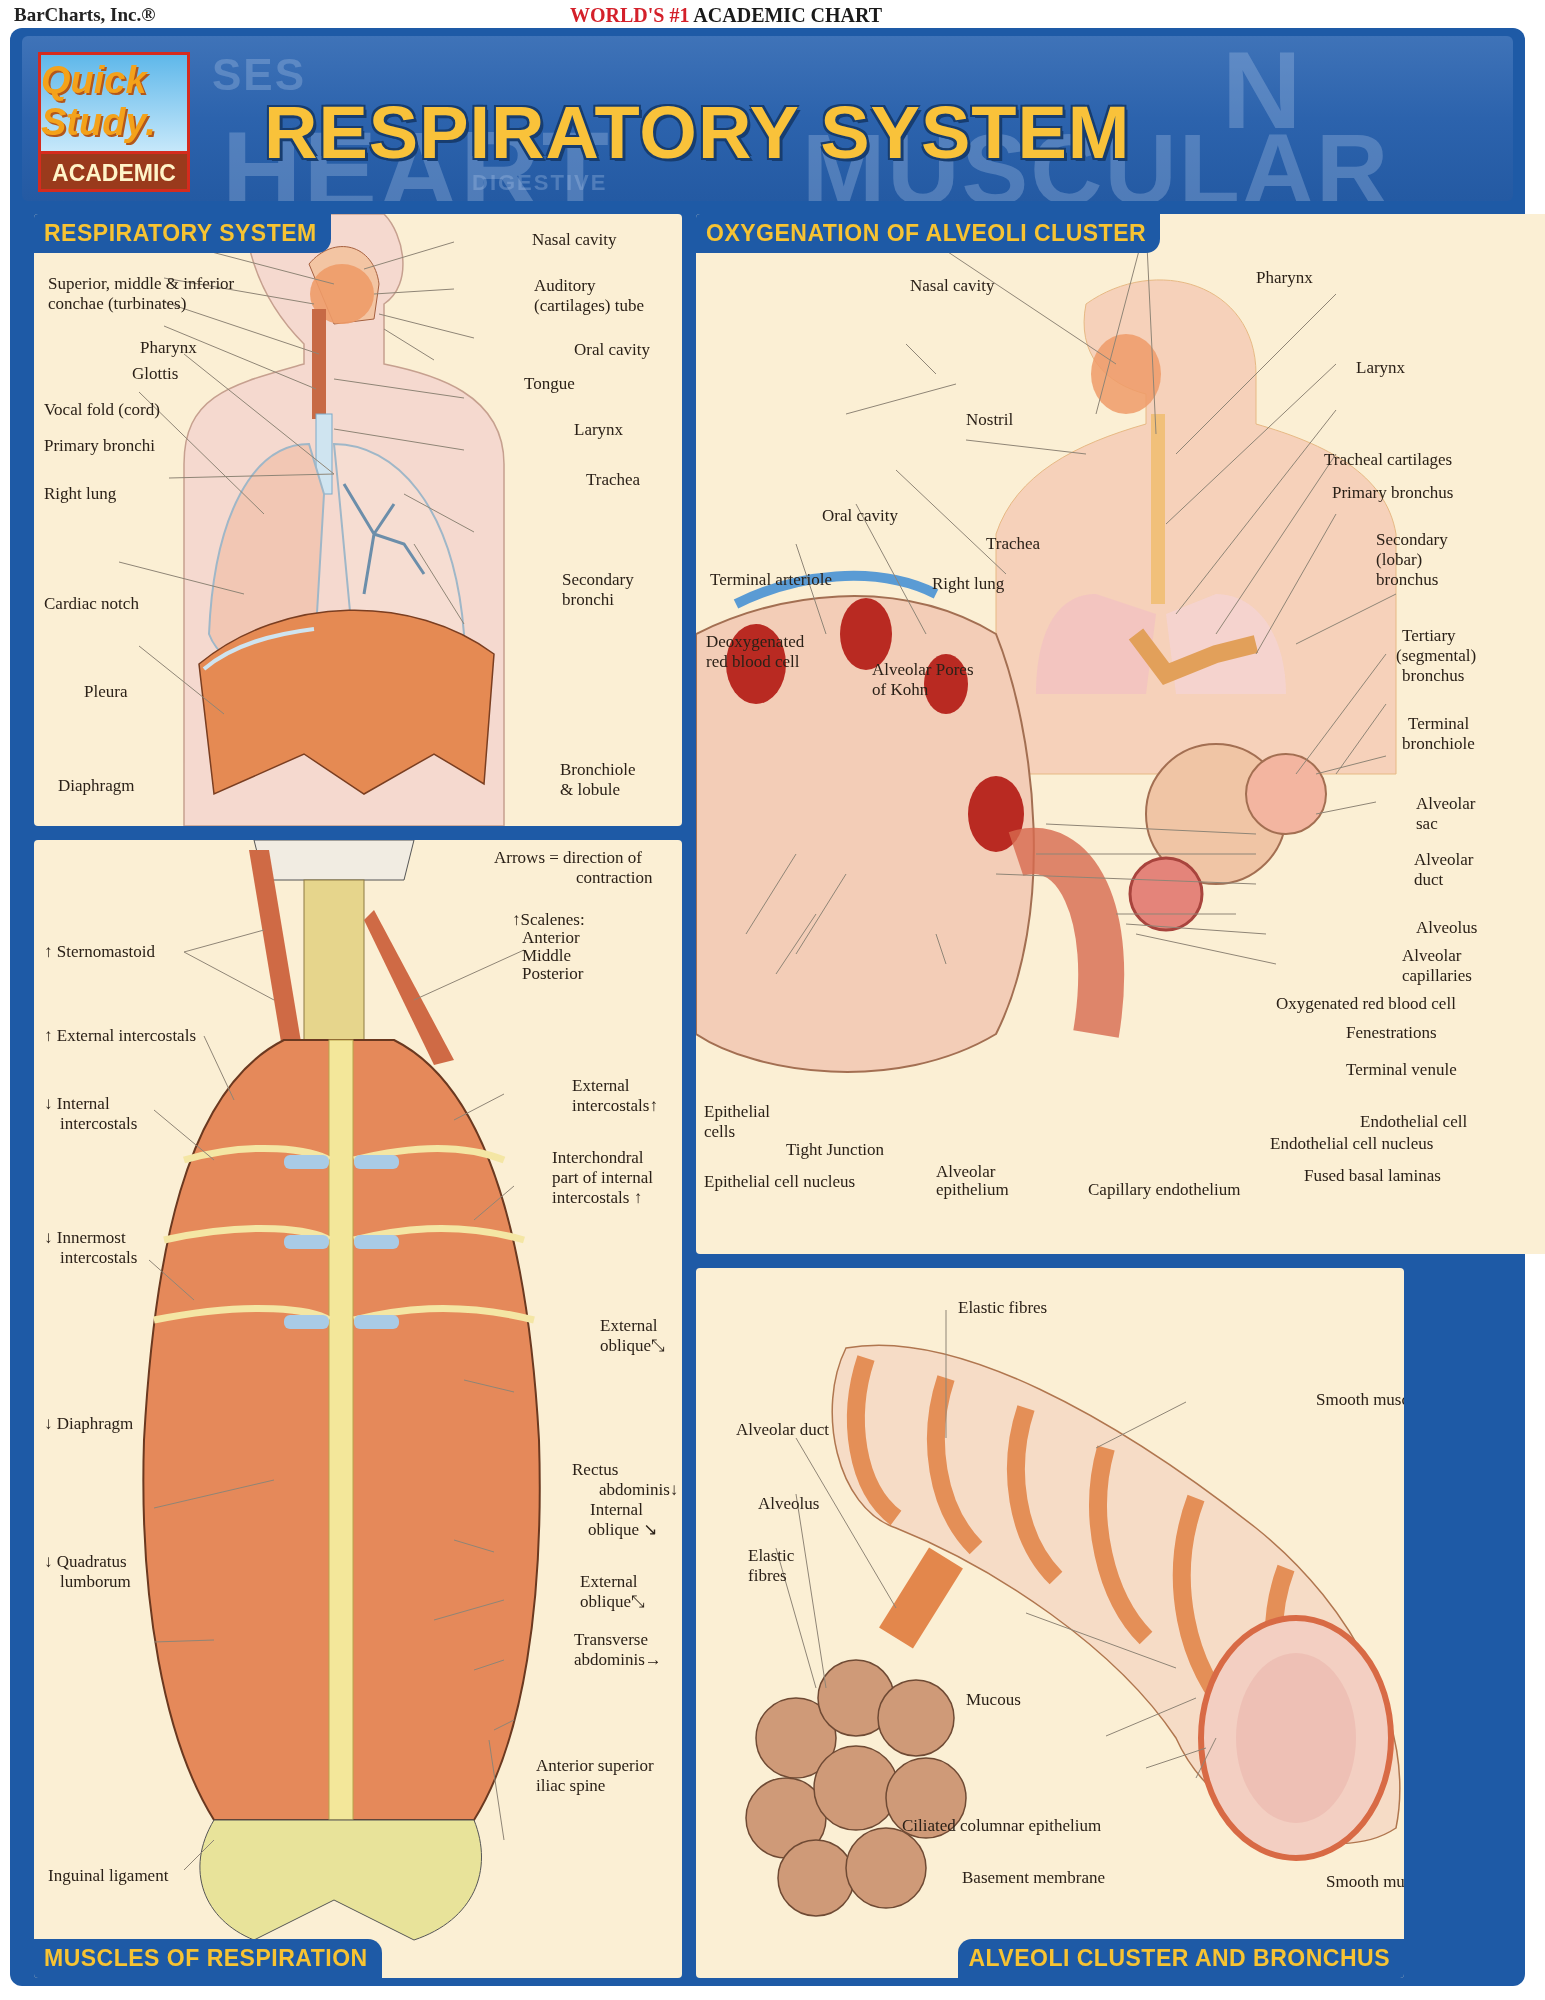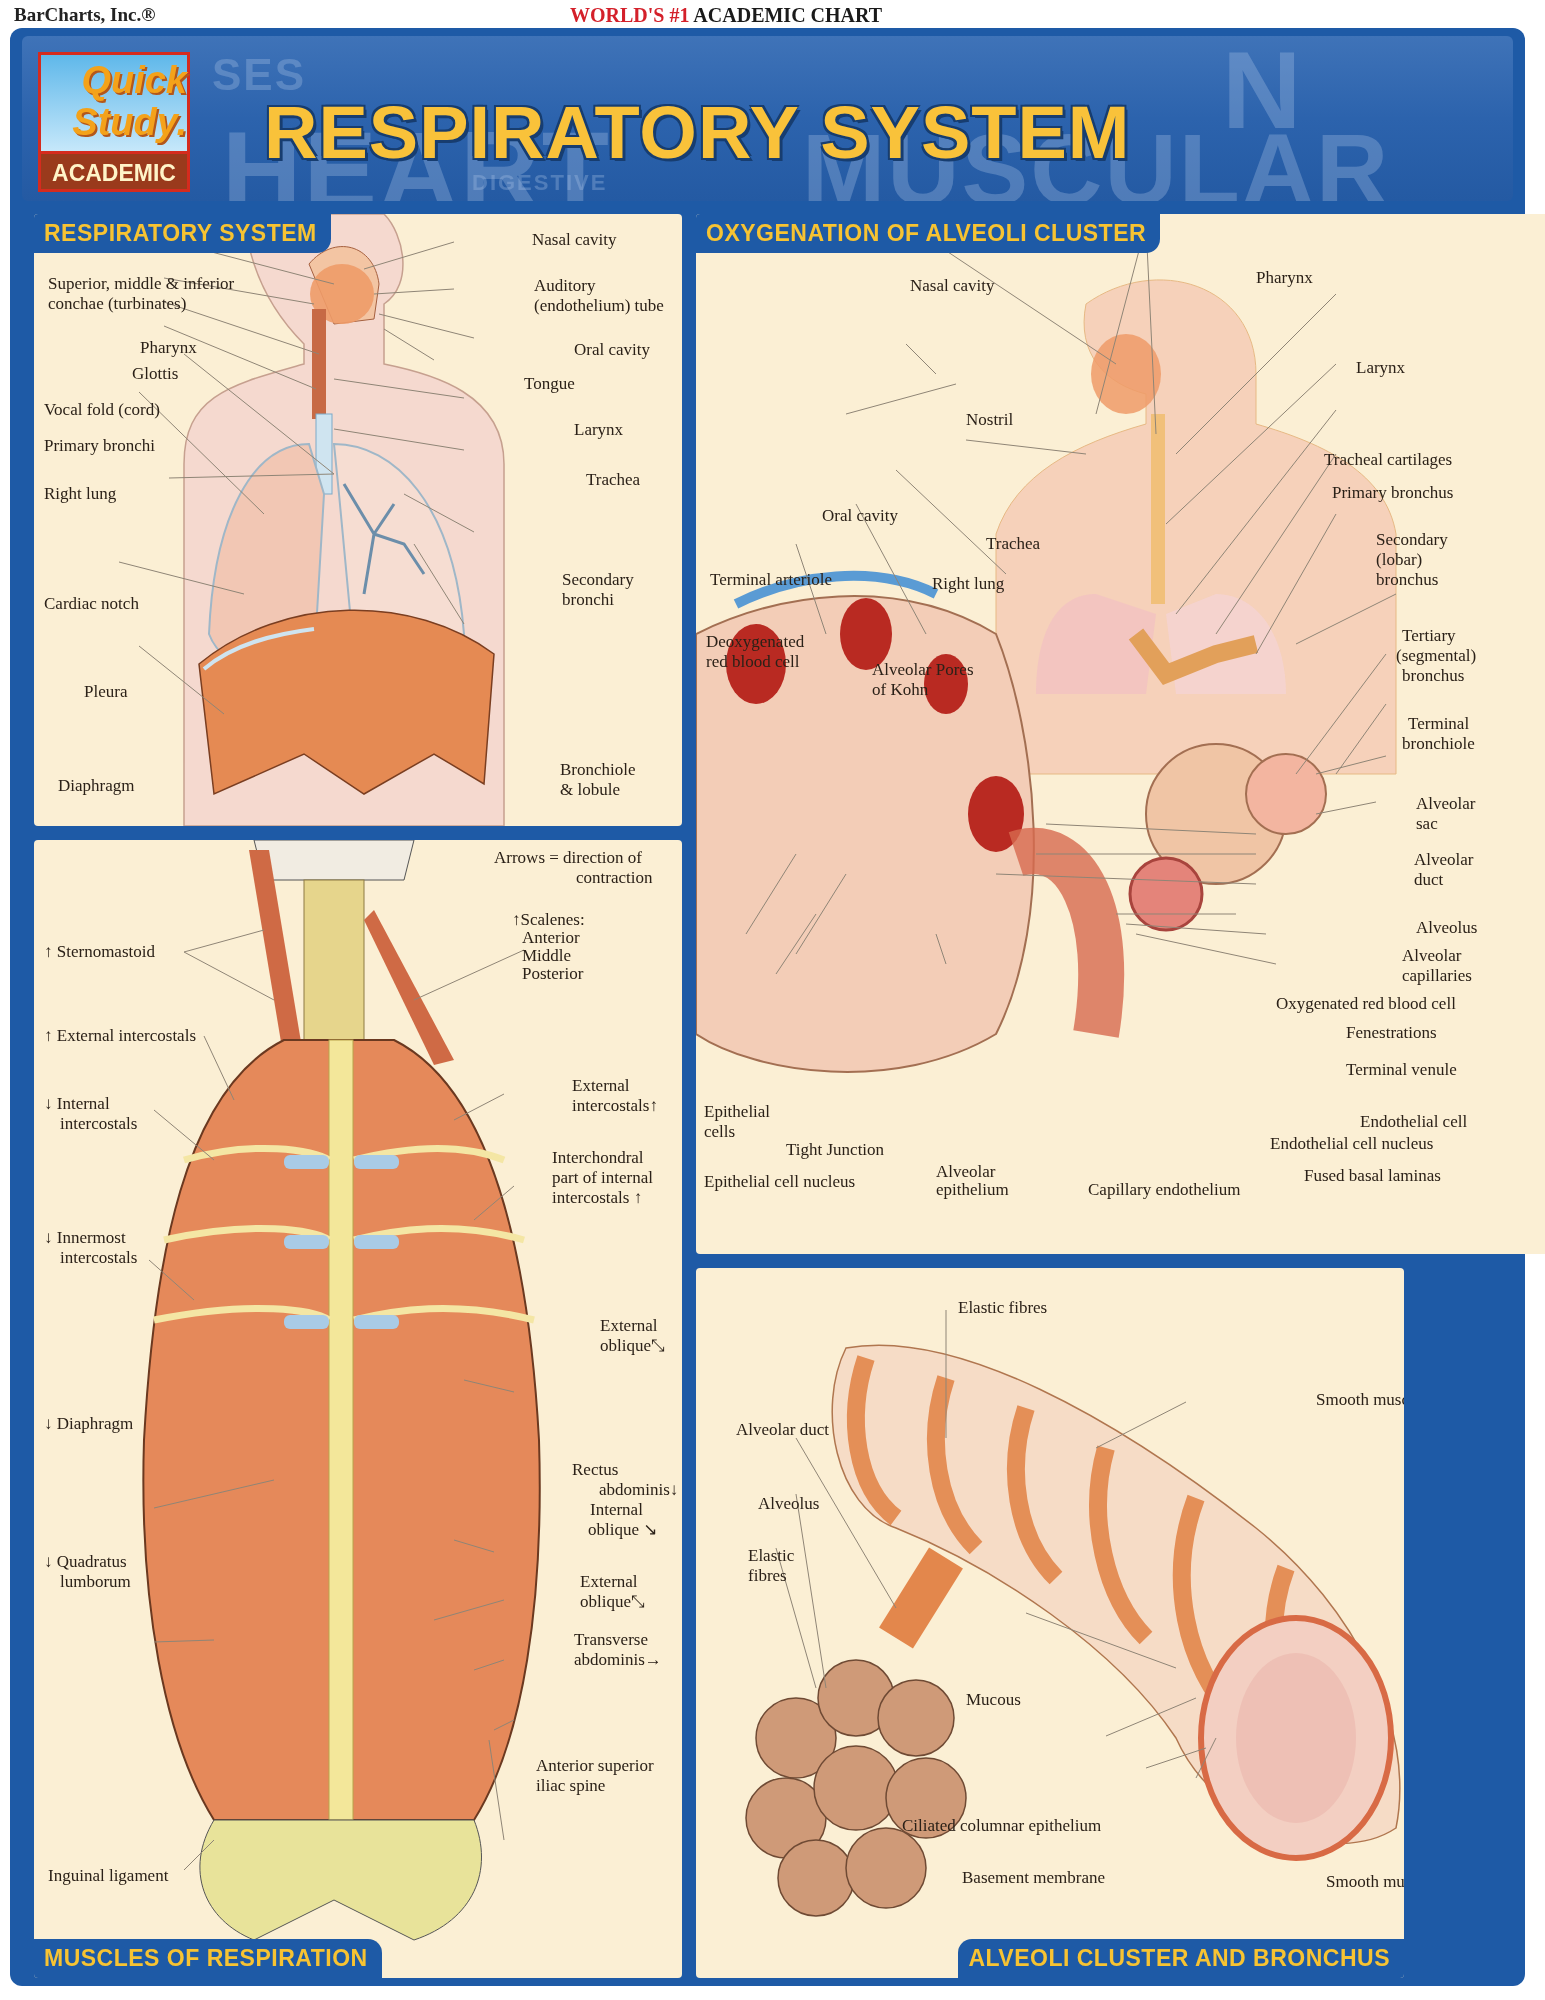--- a/index.html
+++ b/index.html
@@ -21,21 +21,21 @@
       position: absolute; left: 22px; top: 36px; width: 1491px; height: 165px;
       background: linear-gradient(180deg,#3f73b8 0%, #2c63ad 50%, #245aa3 100%);
       border-radius: 6px; overflow: hidden;
     }
     .bg-word { position: absolute; font-family: "Liberation Sans", sans-serif; font-weight: bold;
       color: rgba(170,195,230,0.32); letter-spacing: 2px; }
     .logo {
       position: absolute; left: 16px; top: 16px; width: 152px; height: 140px;
       border: 3px solid #d52b1e; background: #d52b1e;
     }
-    .logo .top { height: 96px; background: linear-gradient(180deg,#5fb8ea,#c6e8fa); text-align: right; padding-top: 4px; }
+    .logo .top { height: 96px; background: linear-gradient(180deg,#5fb8ea,#c6e8fa); text-align: left; padding-top: 4px; }
     .logo .qs { font-family: "Liberation Sans", sans-serif; font-weight: bold; font-style: italic; font-size: 38px;
       line-height: 42px; color: #f4a21a; text-shadow: 2px 2px 0 #b3571b; }
     .logo .acad { height: 38px; background: #9a3a1c; color: #fff4c8; font-family: "Liberation Sans", sans-serif;
       font-weight: bold; font-size: 23px; text-align: center; line-height: 38px; border-top: 3px solid #d52b1e; }
     .main-title {
       position: absolute; left: 242px; top: 54px; font-family: "Liberation Sans", sans-serif; font-weight: bold;
       font-size: 74px; color: #f9c23a; letter-spacing: 1px;
       text-shadow: 3px 3px 0 #173d70, -2px -2px 0 #173d70, 2px -2px 0 #173d70, -2px 2px 0 #173d70;
     }
 
@@ -112,21 +112,21 @@
       <line x1="85" y1="348" x2="210" y2="380"></line>
       <line x1="430" y1="410" x2="380" y2="330"></line>
       <line x1="105" y1="432" x2="190" y2="500"></line>
     </g>
   </svg>
   <div class="panel-label lbl-top">RESPIRATORY SYSTEM</div>
   <span class="lab" style="left:498px;top:16px;">Nasal cavity</span>
   <span class="lab" style="left:14px;top:60px;">Superior, middle &amp; inferior</span>
   <span class="lab" style="left:14px;top:80px;">conchae (turbinates)</span>
   <span class="lab" style="left:500px;top:62px;">Auditory</span>
-  <span class="lab" style="left:500px;top:82px;">(endothelium) tube</span>
+  <span class="lab" style="left:500px;top:82px;">(cartilages) tube</span>
   <span class="lab" style="left:106px;top:124px;">Pharynx</span>
   <span class="lab" style="left:540px;top:126px;">Oral cavity</span>
   <span class="lab" style="left:98px;top:150px;">Glottis</span>
   <span class="lab" style="left:490px;top:160px;">Tongue</span>
   <span class="lab" style="left:10px;top:186px;">Vocal fold (cord)</span>
   <span class="lab" style="left:540px;top:206px;">Larynx</span>
   <span class="lab" style="left:10px;top:222px;">Primary bronchi</span>
   <span class="lab" style="left:552px;top:256px;">Trachea</span>
   <span class="lab" style="left:10px;top:270px;">Right lung</span>
   <span class="lab" style="left:528px;top:356px;">Secondary</span>

